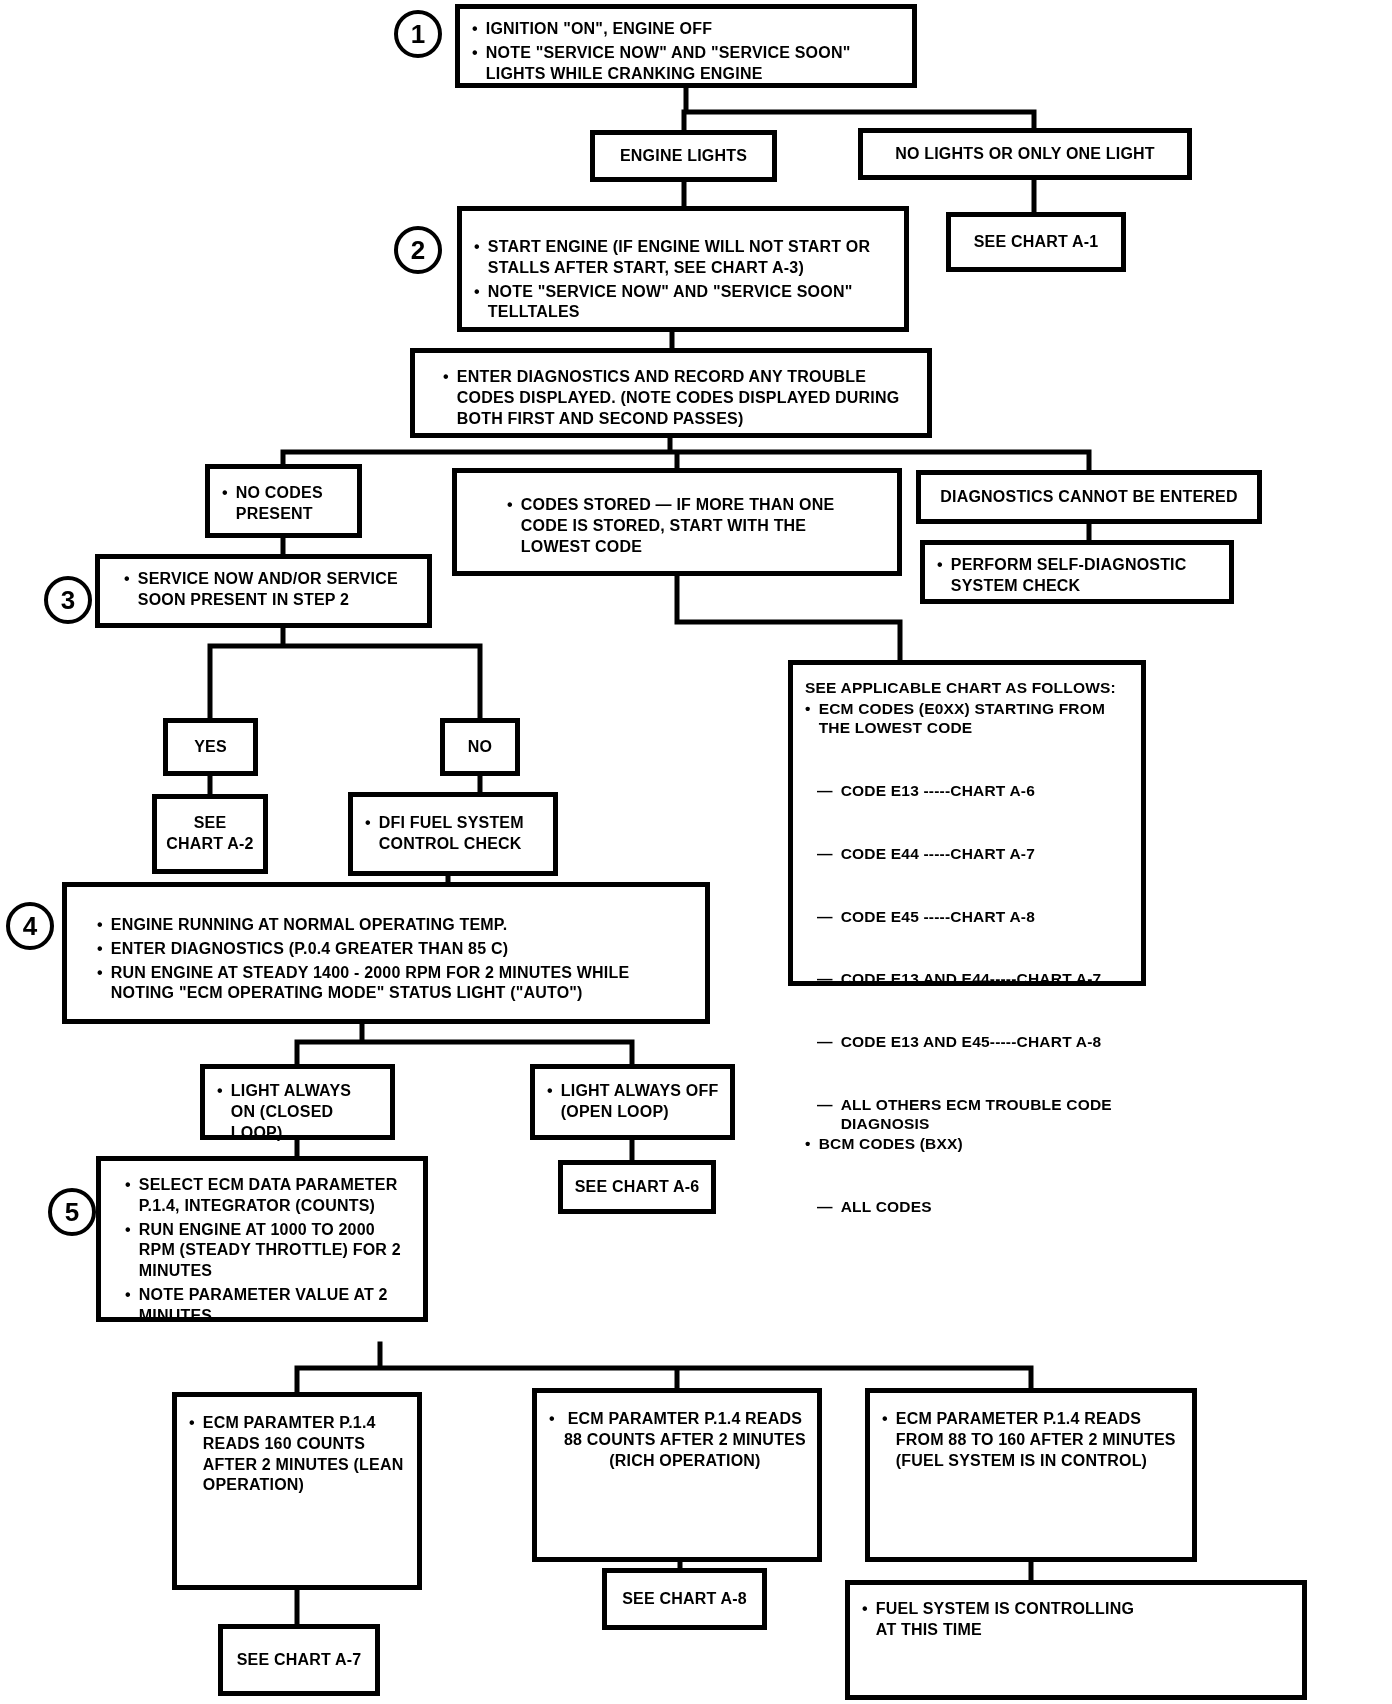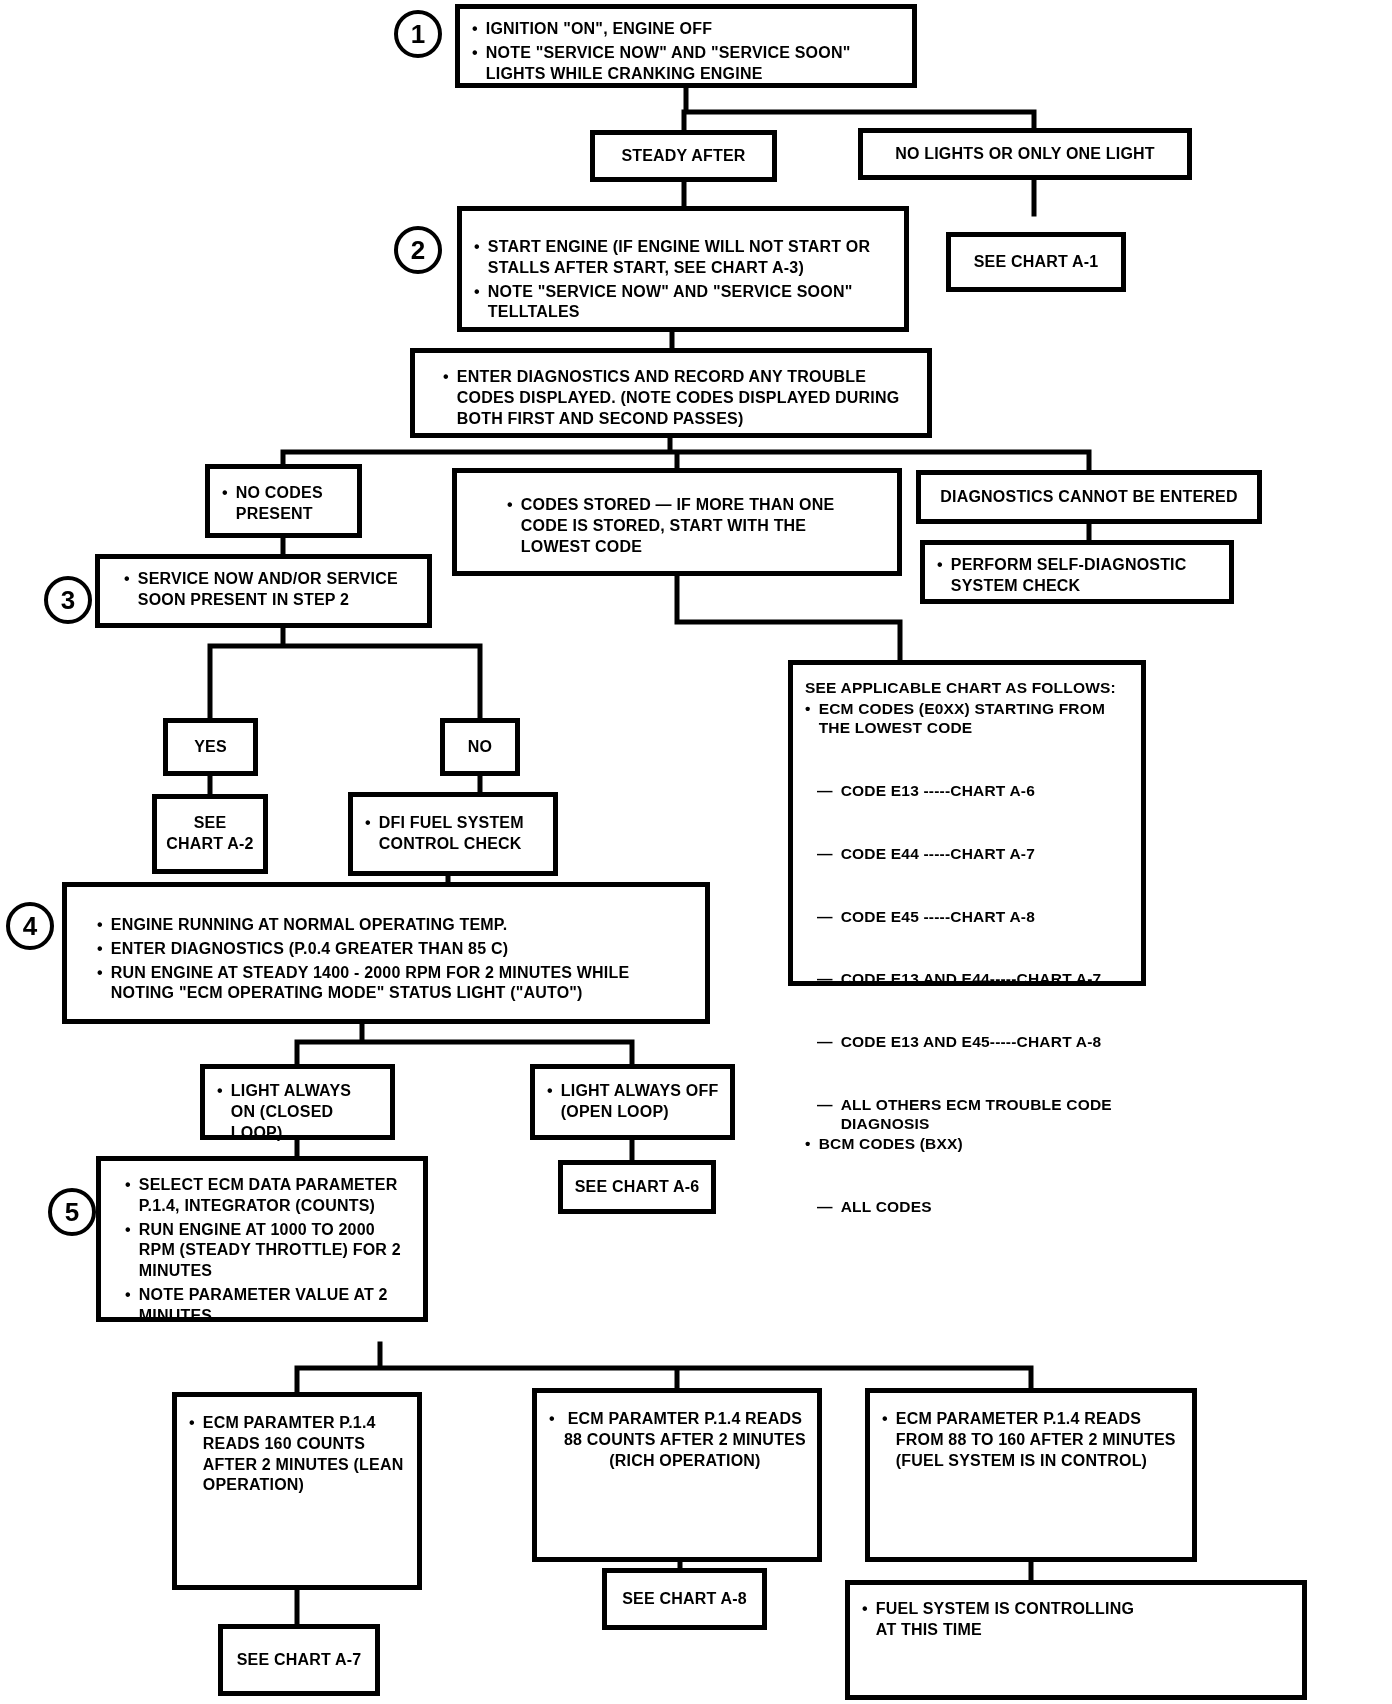--- a/index.html
+++ b/index.html
@@ -64,28 +64,28 @@
   <div class="node" style="left:455px; top:4px; width:462px; height:84px;">
     <div class="bl">
         <span>IGNITION "ON", ENGINE OFF</span>
       </div>
     <div class="bl">
         <span>NOTE "SERVICE NOW" AND "SERVICE SOON" LIGHTS WHILE CRANKING ENGINE</span>
       </div>
   </div>
 
   <div class="node center" style="left:590px; top:130px; width:187px; height:52px;">
-    <span>STEADY AFTER</span>
+    <span>ENGINE LIGHTS</span>
   </div>
 
   <div class="node center" style="left:858px; top:128px; width:334px; height:52px;">
     <span>NO LIGHTS OR ONLY ONE LIGHT</span>
   </div>
 
-  <div class="node center" style="left:946px; top:212px; width:180px; height:60px;margin-top:20px;">
+  <div class="node center" style="left:946px; top:212px; width:180px; height:60px;">
     <span>SEE CHART A-1</span>
   </div>
 
   <div class="node" style="left:448px; top:206px; width:452px; height:126px; padding-top:26px;margin-left:9px;">
     <div class="bl">
         <span>START ENGINE (IF ENGINE WILL NOT START OR STALLS AFTER START, SEE CHART A-3)</span>
       </div>
     <div class="bl">
         <span>NOTE "SERVICE NOW" AND "SERVICE SOON" TELLTALES</span>
       </div>

